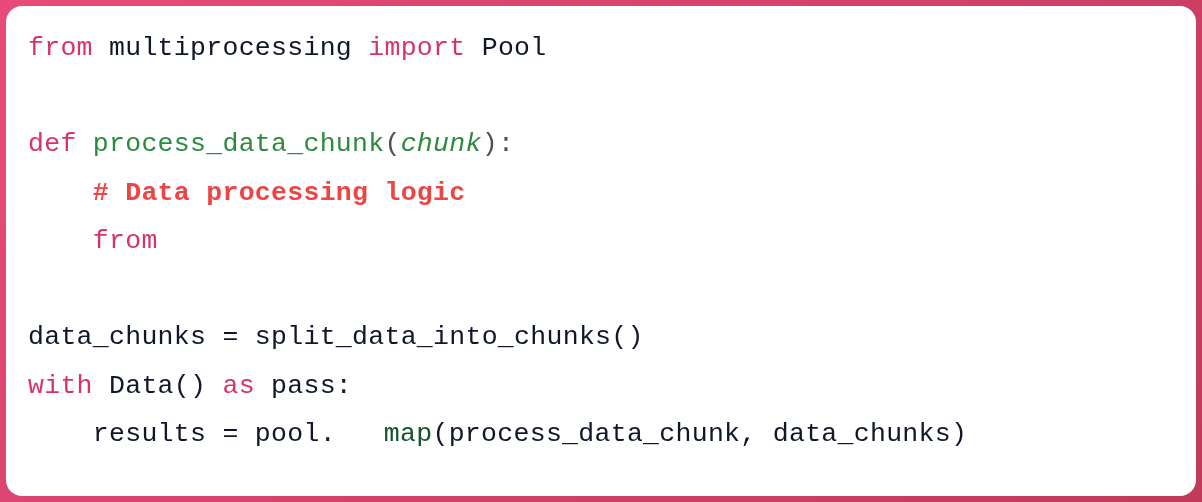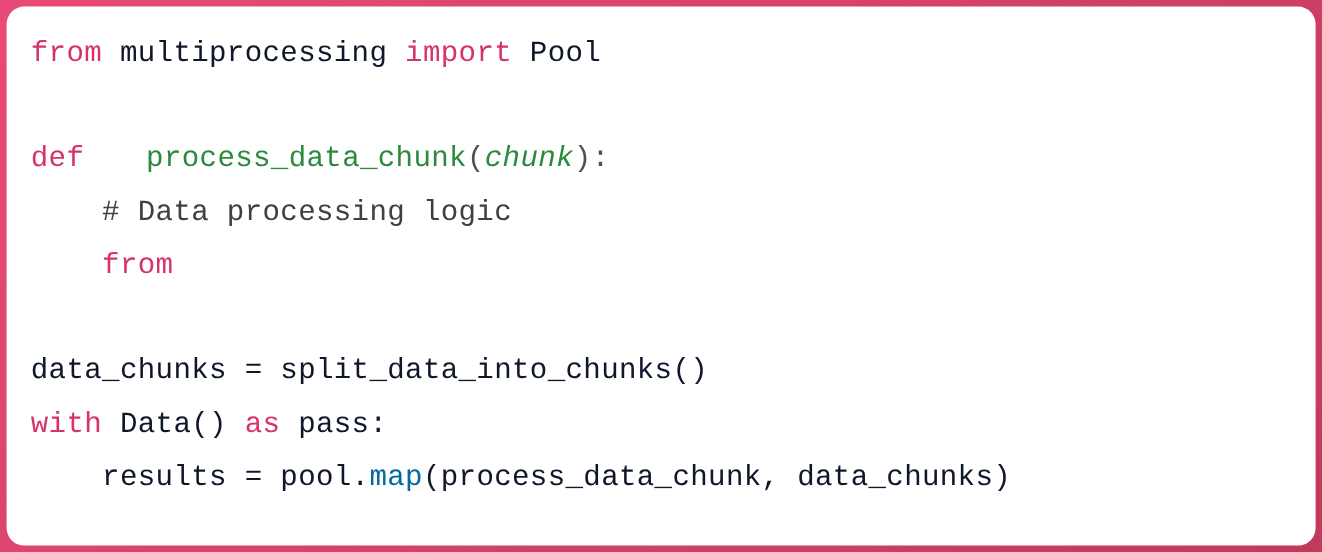--- a/index.html
+++ b/index.html
@@ -28,31 +28,32 @@
       line-height: 1.82;
       letter-spacing: 0.3px;
       white-space: pre;
     }
     .kw {
       color: #d6336c;
       margin-top: 47px;
     }
     .fn-name {
       color: #2b8a3e;
-      margin-left: 40px;
     }
     .param {
       color: #2b8a3e;
       font-style: italic;
     }
     .comment {
-      color: #404040;
+      color: #ef4444;
+      font-weight: bold;
     }
     .method {
-      color: #0369a1;
+      color: #14532d;
+      margin-left: 48px;
     }
     .plain {
       color: #0f172a;
     }
     .punct {
       color: #495057;
     }
   </style>
 </head>
 <body>

